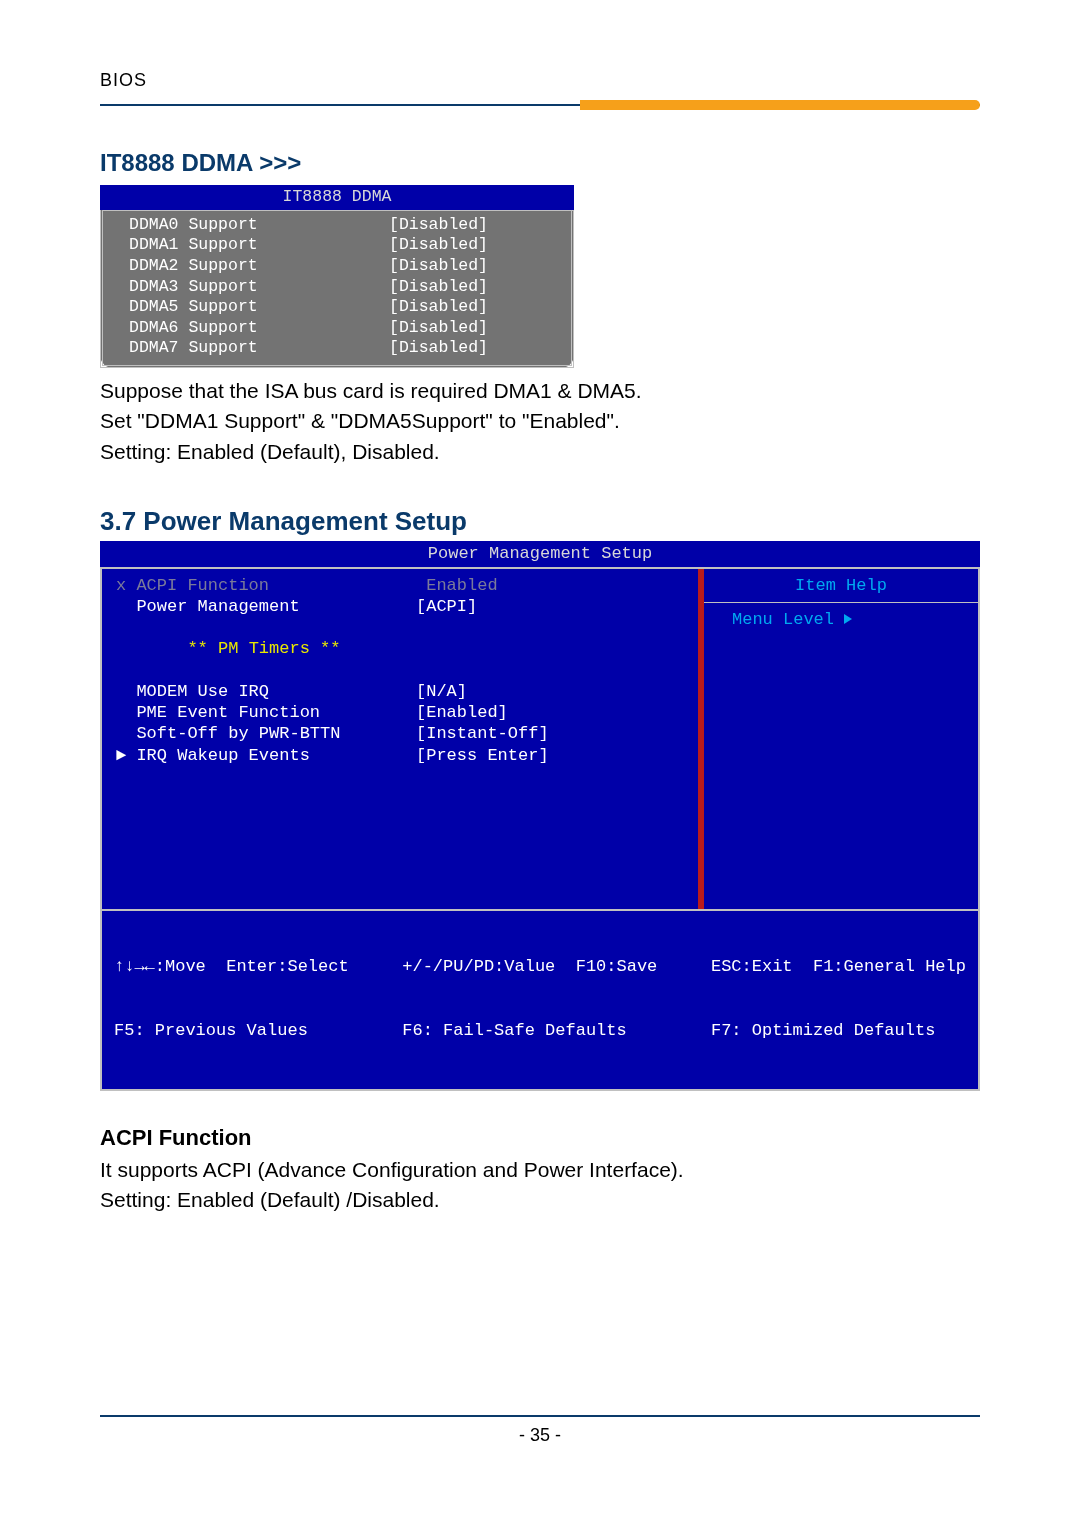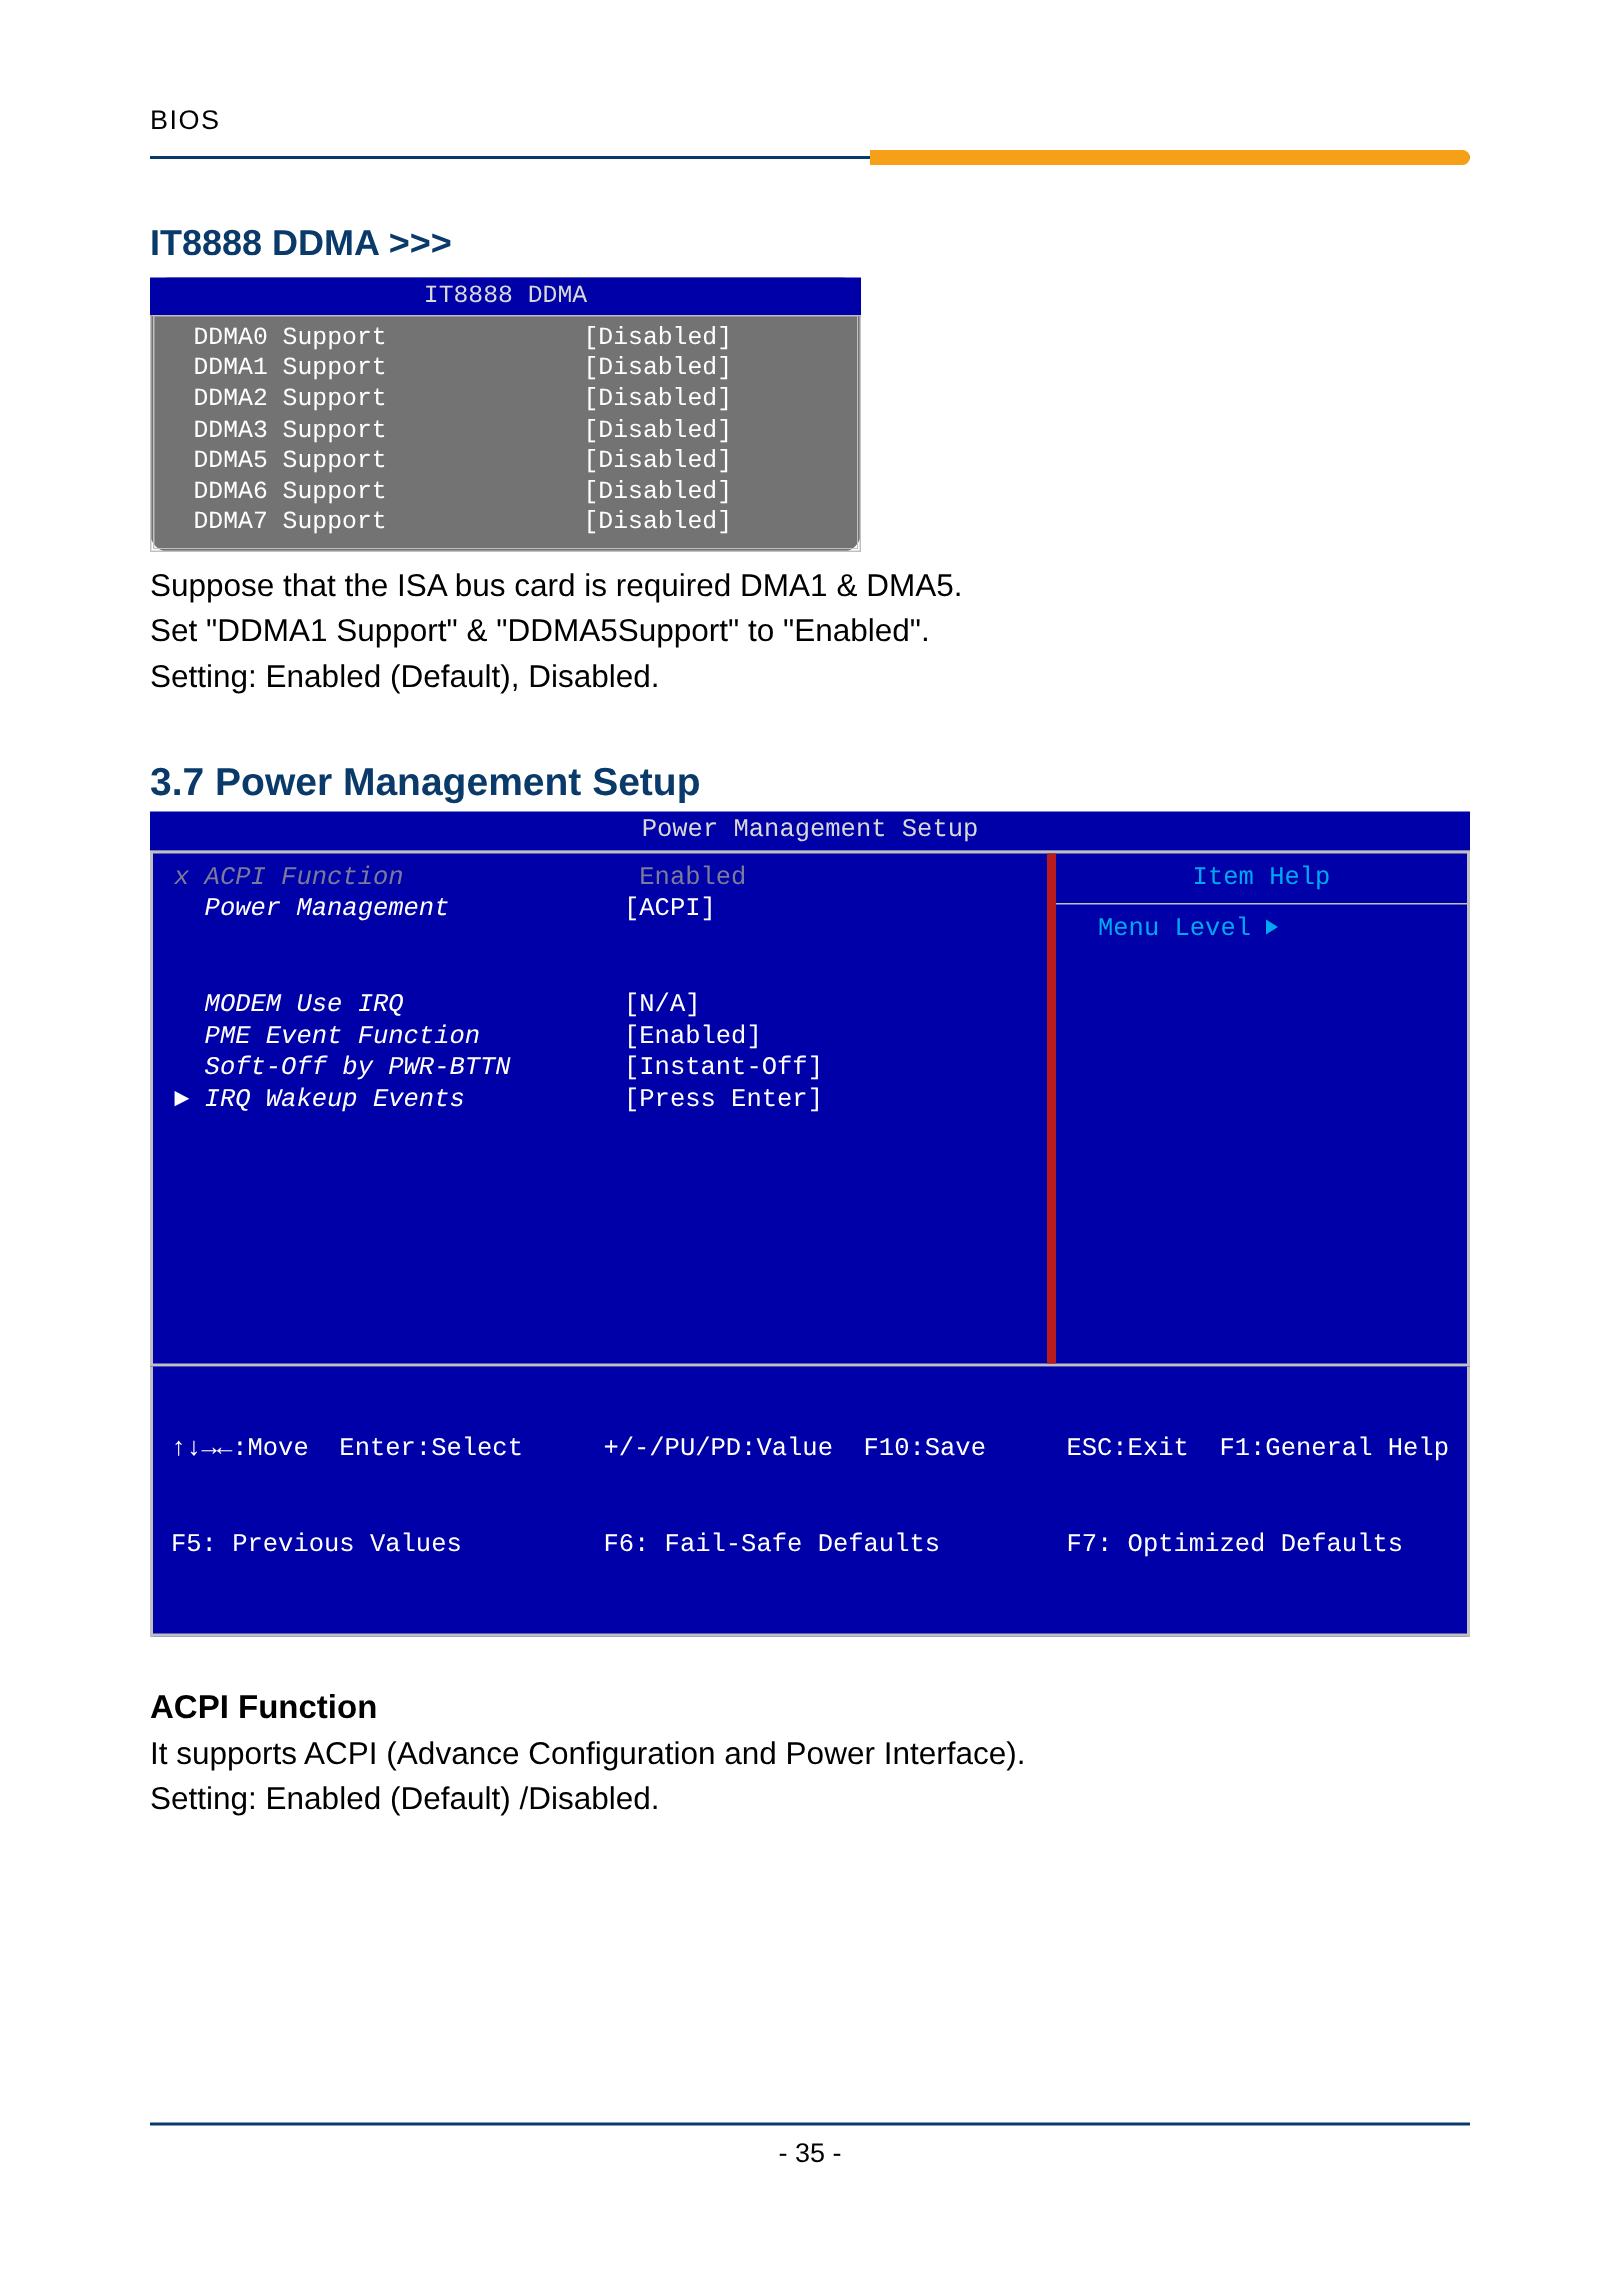--- a/index.html
+++ b/index.html
@@ -134,21 +134,21 @@
   }
   .bios-right-hr {
     border-top: 1px solid #c0c0c0;
     margin: 0;
   }
   .bios-right-body {
     padding: 6px 28px;
     color: #00a8f0;
   }
   .bios-lg-row { display: flex; white-space: pre; }
-  .bios-lg-label { width: 300px; font-style: italic; }
+  .bios-lg-label { width: 300px; }
   .grey { color: #7a7a9a; }
   .white { color: #ffffff; }
   .yellow { color: #e8e800; }
   .bios-footer {
     background: #0000a8;
     border: 2px solid #c0c0c0;
     border-top: none;
     padding: 3px 12px 5px 12px;
     color: #ffffff;
     display: flex;
@@ -230,20 +230,21 @@
 
   <div class="h2-title">3.7 Power Management Setup</div>
 
   <div class="bios-box-large">
     <div class="bios-title-large">Power Management Setup</div>
     <div class="bios-main">
       <div class="bios-left">
         <div class="bios-lg-row grey"><span class="bios-lg-label"><span>x </span><span>ACPI Function</span></span><span> Enabled</span></div>
         <div class="bios-lg-row white"><span class="bios-lg-label"><span>  </span><span>Power Management</span></span><span>[ACPI]</span></div>
         <div class="bios-lg-row">&nbsp;</div>
+        <div class="bios-lg-row yellow"><span class="bios-lg-label"><span>       </span><span>** PM Timers **</span></span></div>
         <div class="bios-lg-row">&nbsp;</div>
         <div class="bios-lg-row white"><span class="bios-lg-label"><span>  </span><span>MODEM Use IRQ</span></span><span>[N/A]</span></div>
         <div class="bios-lg-row white"><span class="bios-lg-label"><span>  </span><span>PME Event Function</span></span><span>[Enabled]</span></div>
         <div class="bios-lg-row white"><span class="bios-lg-label"><span>  </span><span>Soft-Off by PWR-BTTN</span></span><span>[Instant-Off]</span></div>
         <div class="bios-lg-row white"><span class="bios-lg-label"><span>► </span><span>IRQ Wakeup Events</span></span><span>[Press Enter]</span></div>
       </div>
       <div class="bios-right">
         <div class="bios-right-head">Item Help</div>
         <div class="bios-right-hr"></div>
         <div class="bios-right-body">

